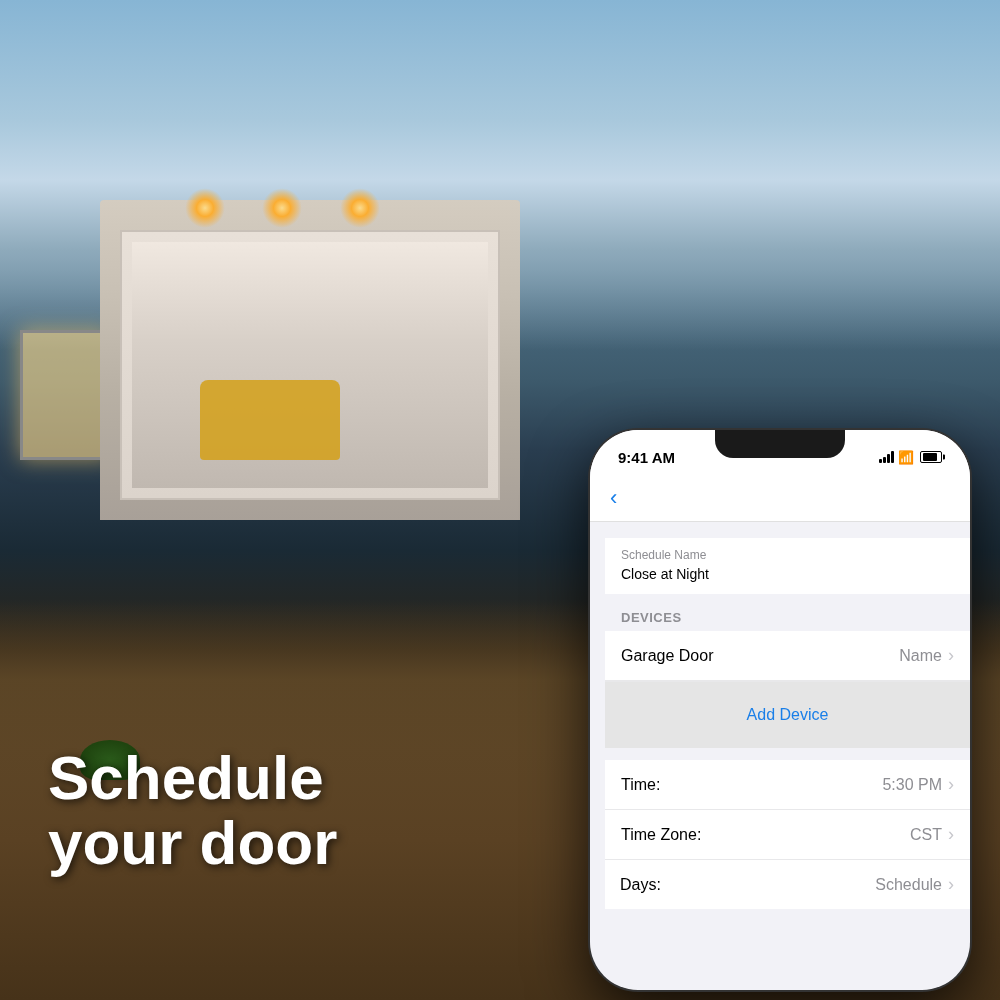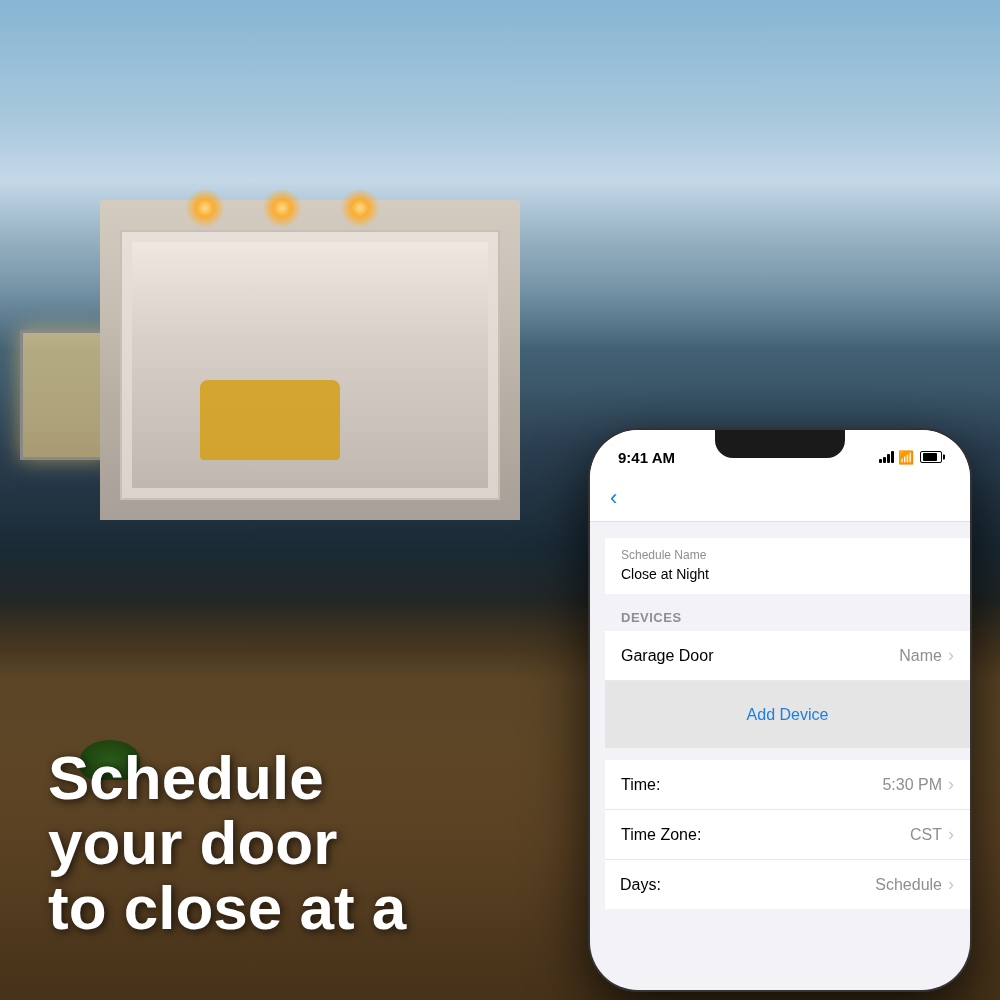--- a/index.html
+++ b/index.html
@@ -426,21 +426,21 @@
 <div class="garage-light-left"></div>
 <div class="garage-light-center"></div>
 <div class="garage-light-right"></div>
 <div class="vehicle"></div>
 <div class="ground"></div>
 <div class="bush-left"></div>
 
 <div class="hero-text">
   <span>Schedule</span><br>
   <span>your door</span><br>
-  <span>to close at a</span><br>
+  <br>
 </div>
 
 <div class="phone-wrapper">
   <div class="phone-body">
     <div class="phone-notch"></div>
     <div class="phone-screen">
 
       <div class="status-bar">
         <span class="status-time">9:41 AM</span>
         <div class="status-icons">

